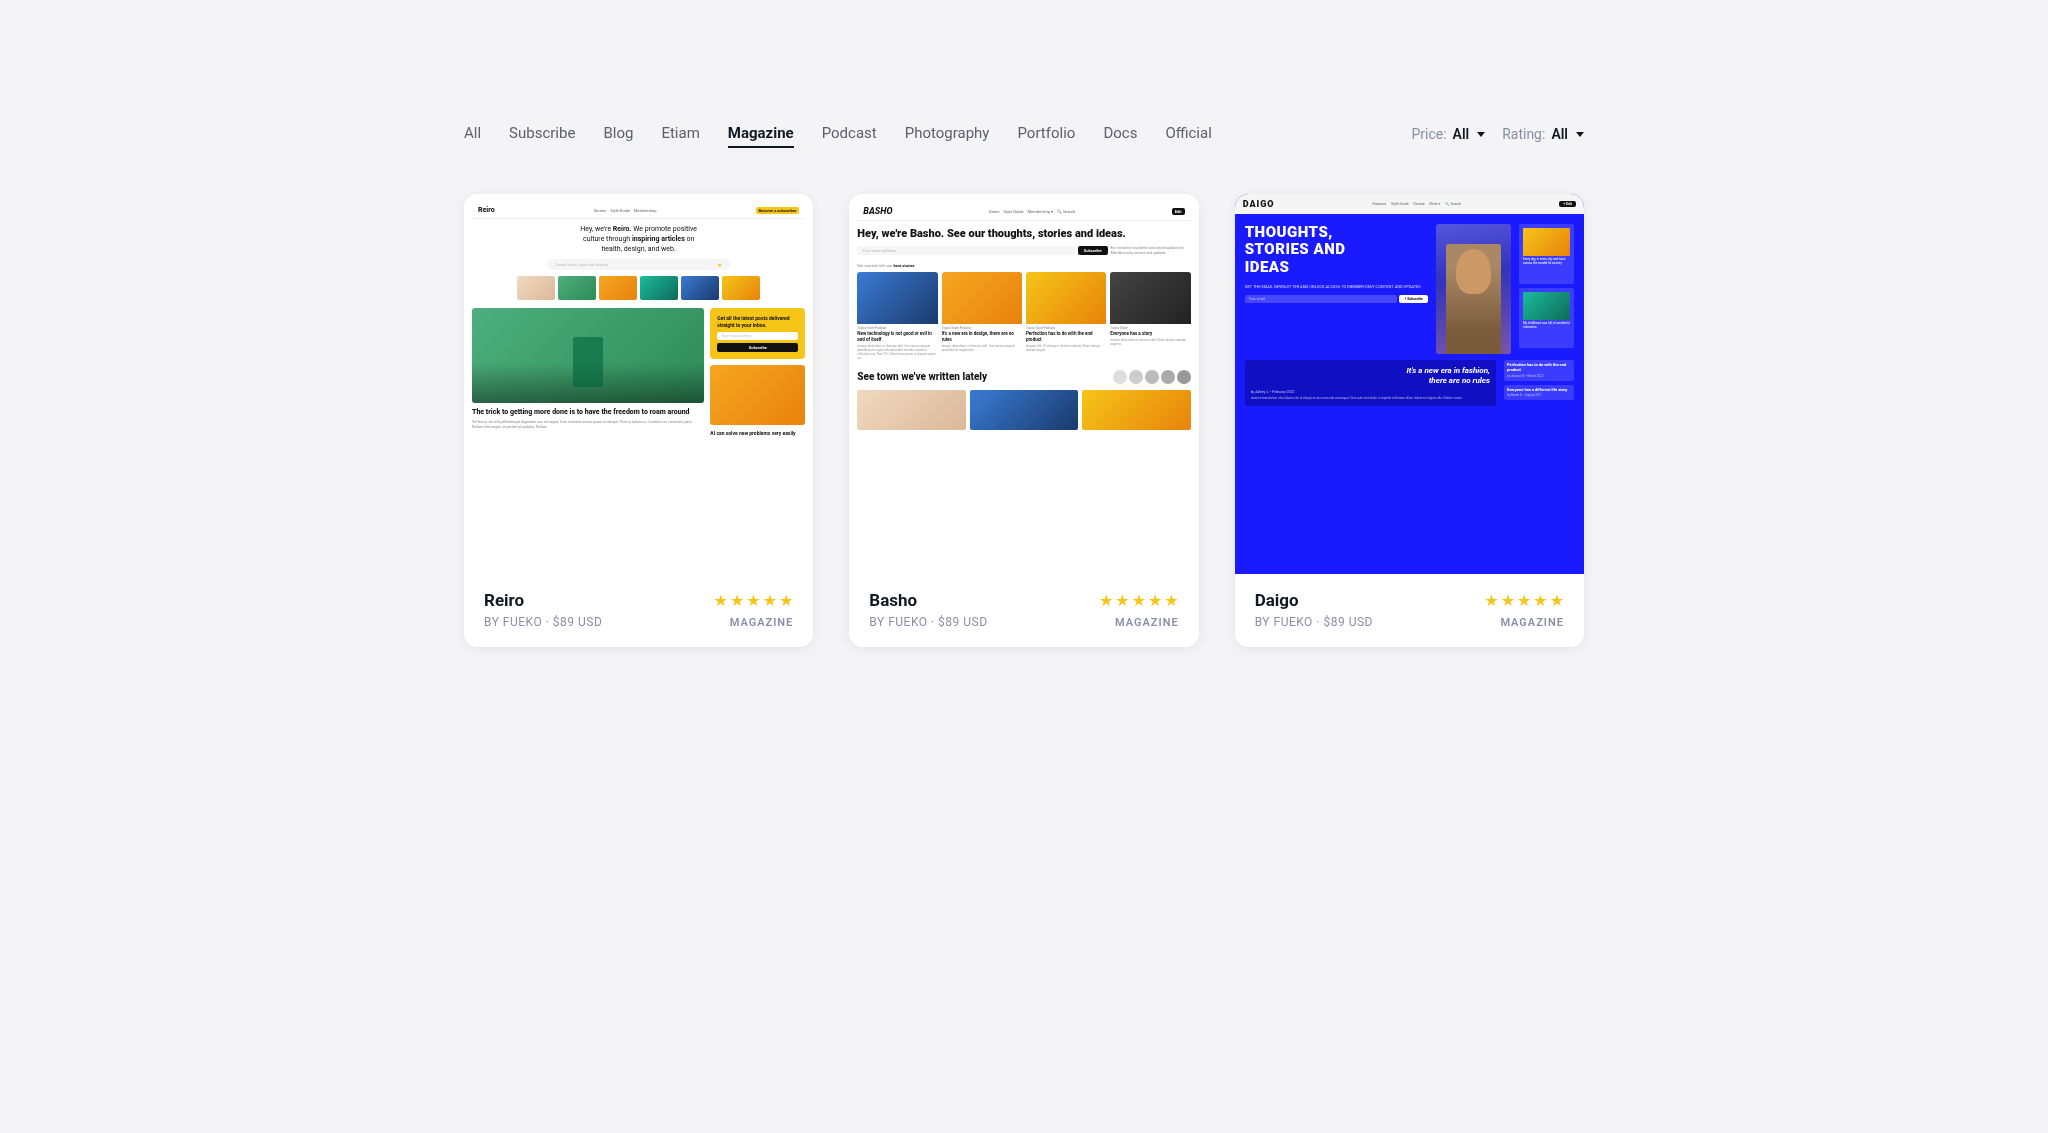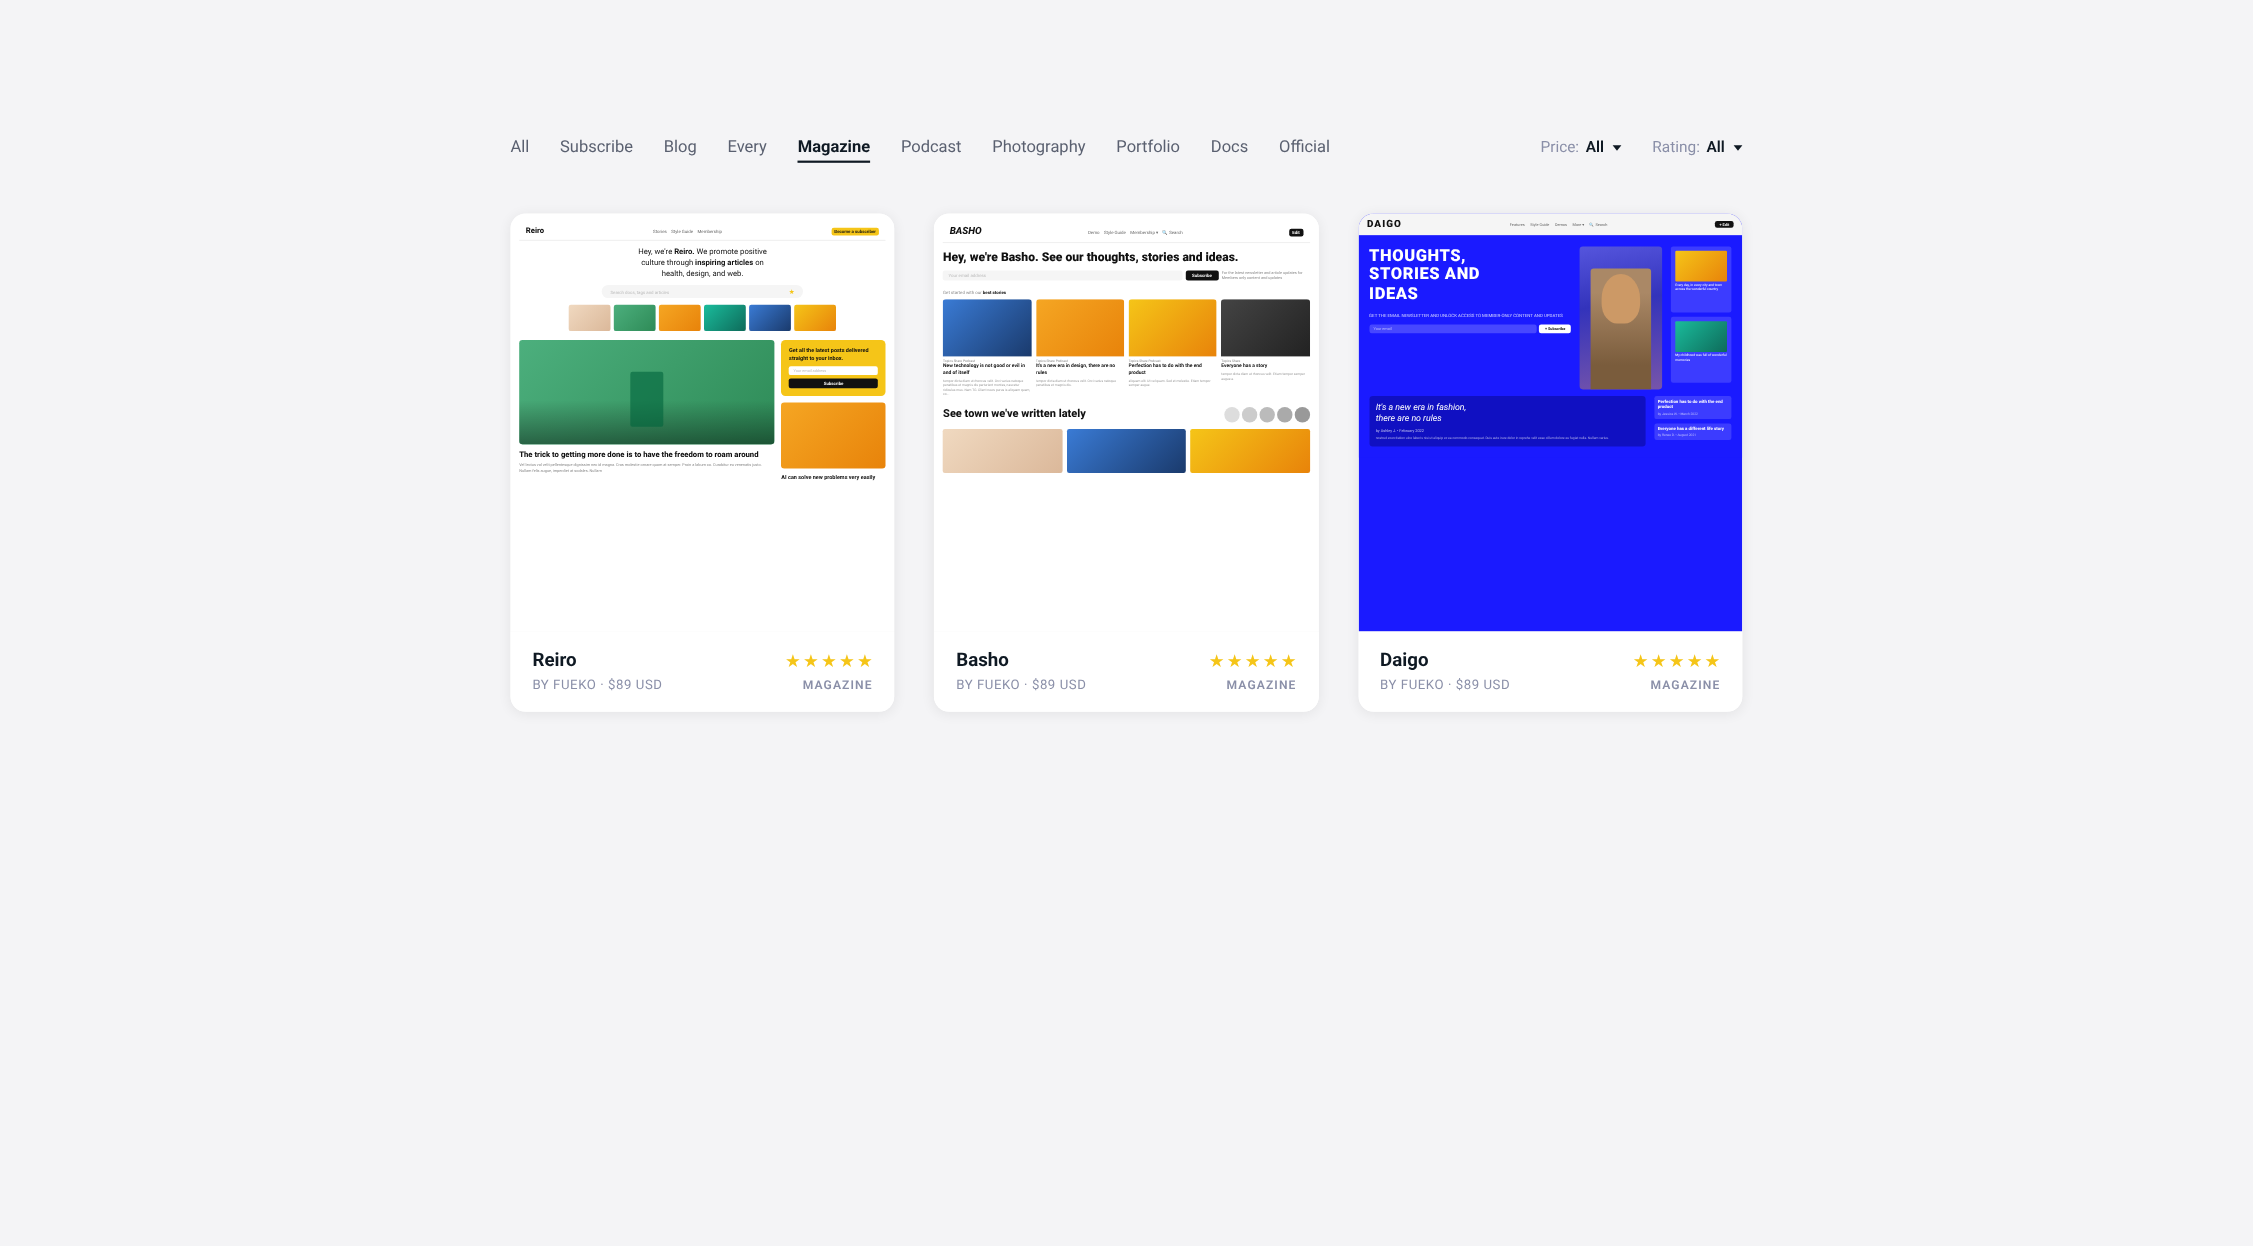--- a/index.html
+++ b/index.html
@@ -52,21 +52,21 @@
       text-decoration: none;
     }
     .filter-cat.active {
       color: #0f1923;
       font-weight: 700;
       border-bottom: 2px solid #0f1923;
     }
     .filter-right {
       display: flex;
       align-items: center;
-      gap: 28px;
+      gap: 17px;
     }
     .filter-dropdown {
       display: flex;
       align-items: center;
       gap: 6px;
       font-size: 14px;
       color: #0f1923;
       cursor: pointer;
     }
     .filter-dropdown-label {
@@ -198,21 +198,21 @@
 <div class="page-wrapper">
 
   <div class="hero">
   </div>
 
   <div class="filter-bar">
     <div class="filter-categories">
       <a class="filter-cat">All</a>
       <a class="filter-cat">Subscribe</a>
       <a class="filter-cat">Blog</a>
-      <a class="filter-cat">Every</a>
+      <a class="filter-cat">Etiam</a>
       <a class="filter-cat active">Magazine</a>
       <a class="filter-cat">Podcast</a>
       <a class="filter-cat">Photography</a>
       <a class="filter-cat">Portfolio</a>
       <a class="filter-cat">Docs</a>
       <a class="filter-cat">Official</a>
     </div>
     <div class="filter-right">
       <div class="filter-dropdown">
         <span class="filter-dropdown-label">Price:</span>
@@ -453,21 +453,21 @@
                 </div>
                 <div style="background:rgba(255,255,255,0.15); border-radius:2px; padding:4px; height:60px; overflow:hidden;">
                   <div style="width:100%; height:28px; border-radius:1px; margin-bottom:2px;" class="img-teal"></div>
                   <div style="font-size:3px; color:#fff; line-height:1.3;">My childhood was full of wonderful memories</div>
                 </div>
               </div>
             </div>
 
             <div style="display:flex; gap:8px;">
               <div style="flex:1; background:rgba(0,0,80,0.35); border-radius:3px; padding:6px;">
-                <div style="font-size:8px; font-weight:400; color:#fff; font-style:italic; line-height:1.3;">It's a new era in fashion,<br>there are no rules</div>
+                <div style="font-size:8px; font-weight:700; color:#fff; font-style:italic; line-height:1.3;text-align:right;">It's a new era in fashion,<br>there are no rules</div>
                 <div style="font-size:3.5px; color:rgba(255,255,255,0.7); margin-top:3px;">by Ashley J. • February 2022</div>
                 <div style="font-size:3px; color:rgba(255,255,255,0.6); margin-top:2px; line-height:1.4;">nostrud exercitation ulco laboris nisi ut aliquip ex ea commodo consequat. Duis aute irure dolor in reprehe velit esse cillum dolore eu fugiat nulla. Nullam varius.</div>
               </div>
               <div style="width:70px; flex-shrink:0; display:flex; flex-direction:column; gap:4px;">
                 <div style="background:rgba(255,255,255,0.15); border-radius:2px; padding:3px;">
                   <div style="font-size:4px; font-weight:700; color:#fff; line-height:1.2;">Perfection has to do with the end product</div>
                   <div style="font-size:3px; color:rgba(255,255,255,0.6); margin-top:1px;">by Jessica W. • March 2022</div>
                 </div>
                 <div style="background:rgba(255,255,255,0.15); border-radius:2px; padding:3px;">
                   <div style="font-size:4px; font-weight:700; color:#fff; line-height:1.2;">Everyone has a different life story</div>

